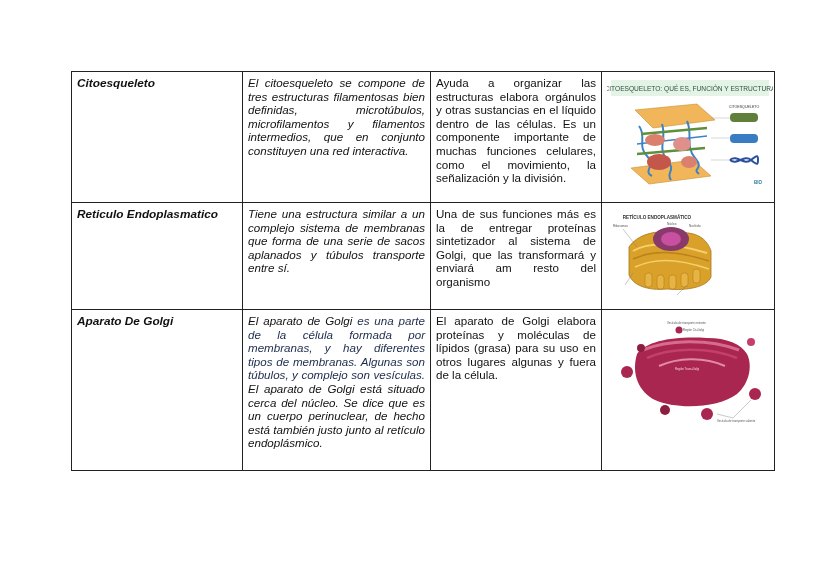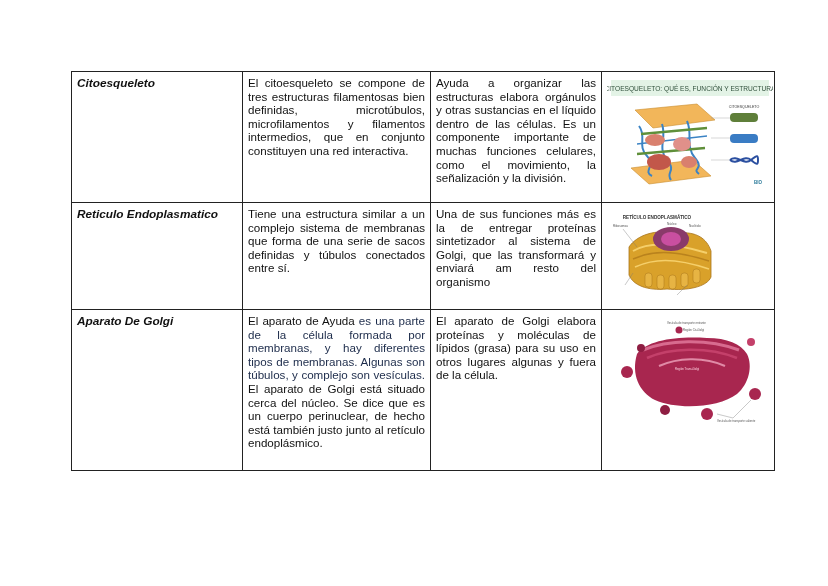--- a/index.html
+++ b/index.html
@@ -12,21 +12,21 @@
       width: 686px;
     }
     table.doc-table td {
       border: 1.3px solid #222;
       vertical-align: top;
       padding: 4px 5px 4px 5px;
       font-size: 11.6px;
       line-height: 13.6px;
     }
     td.c1 { width: 171px; }
-    td.c2 { width: 188px; text-align: justify; }
+    td.c2 { width: 188px; text-align: justify; font-style: italic; }
     td.c3 { width: 171px; text-align: justify; }
     td.c4 { width: 173px; padding: 4px 3px; }
     tr.r1 td { height: 131px; }
     tr.r2 td { height: 107px; }
     tr.r3 td { height: 161px; }
     .term { font-weight: bold; font-style: italic; font-size: 11.8px; }
     .navy { color: #1c2b4a; }
     .fig { width: 166px; position: relative; }
     .fig svg { display: block; }
   </style>
@@ -83,21 +83,21 @@
             </svg>
           </div>
         </td>
       </tr>
 
       <tr class="r2">
         <td class="c1">
           <span class="term">Reticulo Endoplasmatico</span>
         </td>
         <td class="c2">
-          <span>Tiene una estructura similar a un complejo sistema de membranas que forma de una serie de sacos definidas y túbulos conectados entre sí.</span>
+          <span>Tiene una estructura similar a un complejo sistema de membranas que forma de una serie de sacos aplanados y túbulos transporte entre sí.</span>
         </td>
         <td class="c3">
           <span>Una de sus funciones más es la de entregar proteínas sintetizador al sistema de Golgi, que las transformará y enviará am resto del organismo</span>
         </td>
         <td class="c4">
           <div class="fig">
             <svg width="166" height="98" viewBox="0 0 166 98">
               <rect x="0" y="0" width="166" height="98" fill="#ffffff"></rect>
               <text x="50" y="12" font-family="Liberation Sans, sans-serif" font-size="4.6" font-weight="bold" fill="#333" text-anchor="middle">RETÍCULO ENDOPLASMÁTICO</text>
 
@@ -124,21 +124,21 @@
             </svg>
           </div>
         </td>
       </tr>
 
       <tr class="r3">
         <td class="c1">
           <span class="term">Aparato De Golgi</span>
         </td>
         <td class="c2">
-          <span>El aparato de Ayuda </span><span class="navy">es una parte de la célula formada por membranas, y hay diferentes tipos de membranas. Algunas son túbulos, y complejo son vesículas.</span><span> El aparato de Golgi está situado cerca del núcleo. Se dice que es un cuerpo perinuclear, de hecho está también justo junto al retículo endoplásmico.</span>
+          <span>El aparato de Golgi </span><span class="navy">es una parte de la célula formada por membranas, y hay diferentes tipos de membranas. Algunas son túbulos, y complejo son vesículas.</span><span> El aparato de Golgi está situado cerca del núcleo. Se dice que es un cuerpo perinuclear, de hecho está también justo junto al retículo endoplásmico.</span>
         </td>
         <td class="c3">
           <span>El aparato de Golgi elabora proteínas y moléculas de lípidos (grasa) para su uso en otros lugares algunas y fuera de la célula.</span>
         </td>
         <td class="c4">
           <div class="fig">
             <svg width="166" height="110" viewBox="0 0 166 110">
               <rect x="0" y="0" width="166" height="110" fill="#ffffff"></rect>
 
               <path d="M30,40 C40,26 70,22 100,24 C120,24 134,30 140,40 C146,52 142,70 130,80 C112,94 70,96 48,86 C32,78 24,60 30,40 Z" fill="#a8264f"></path>

